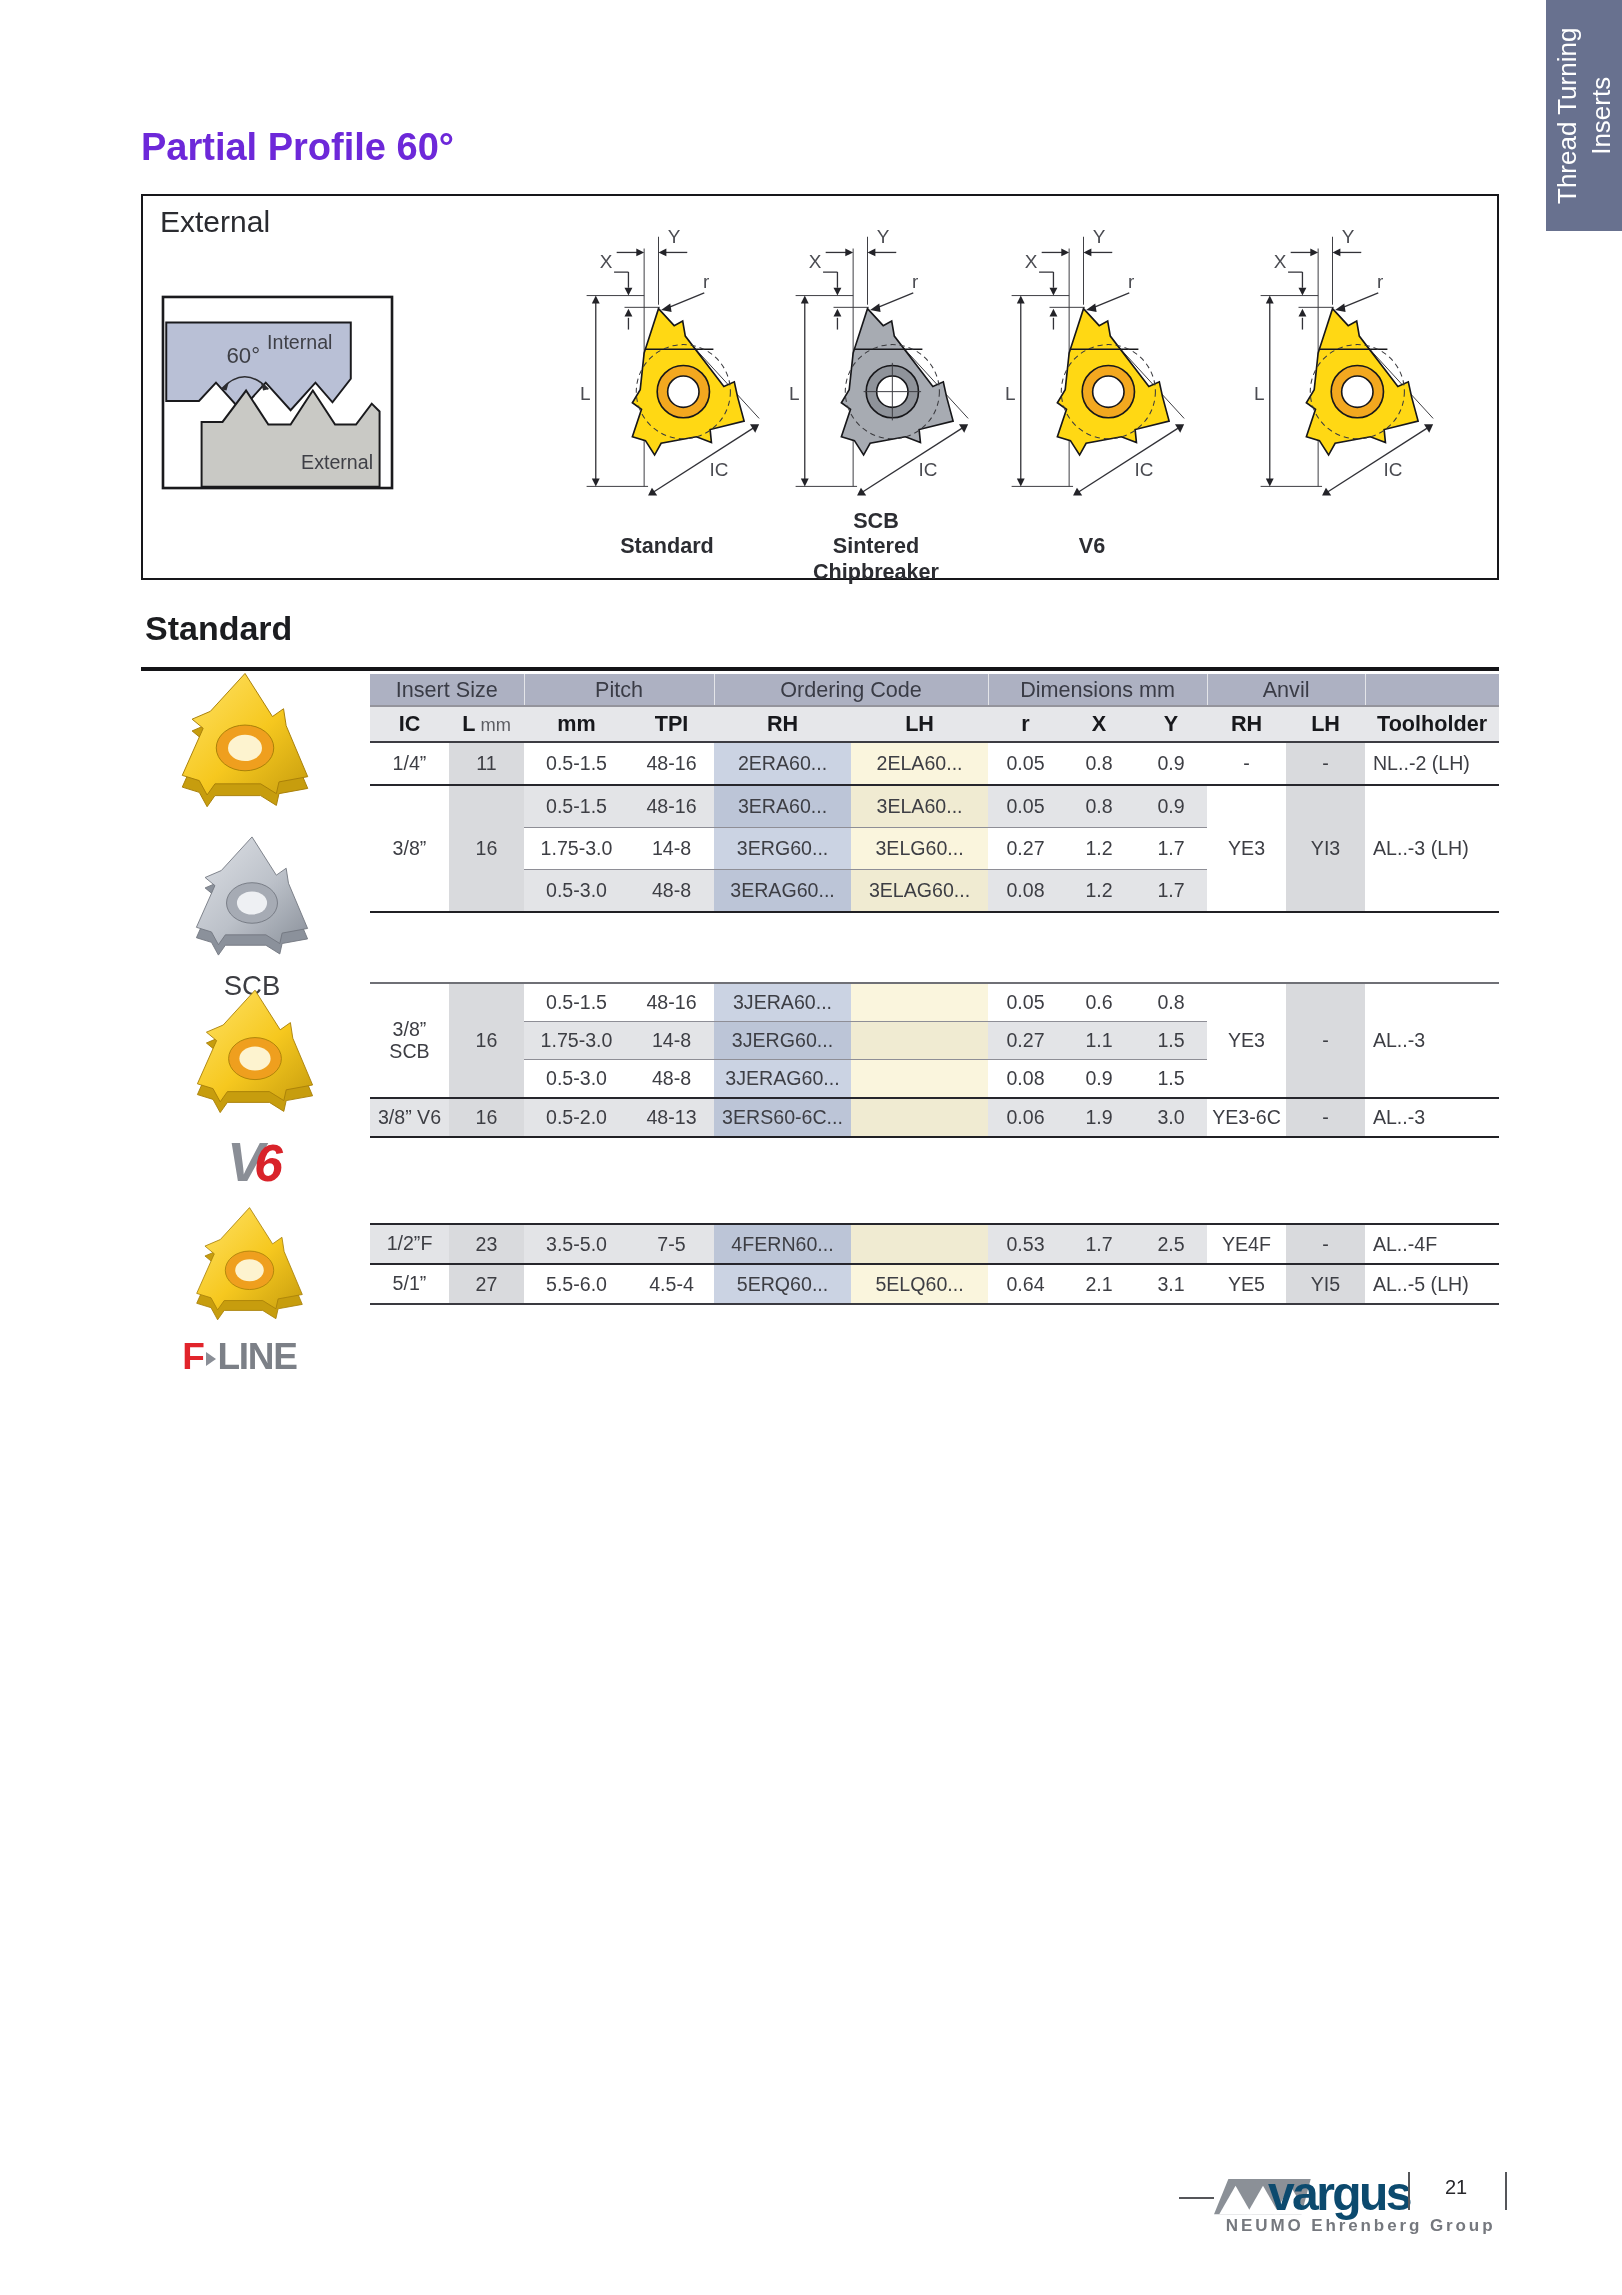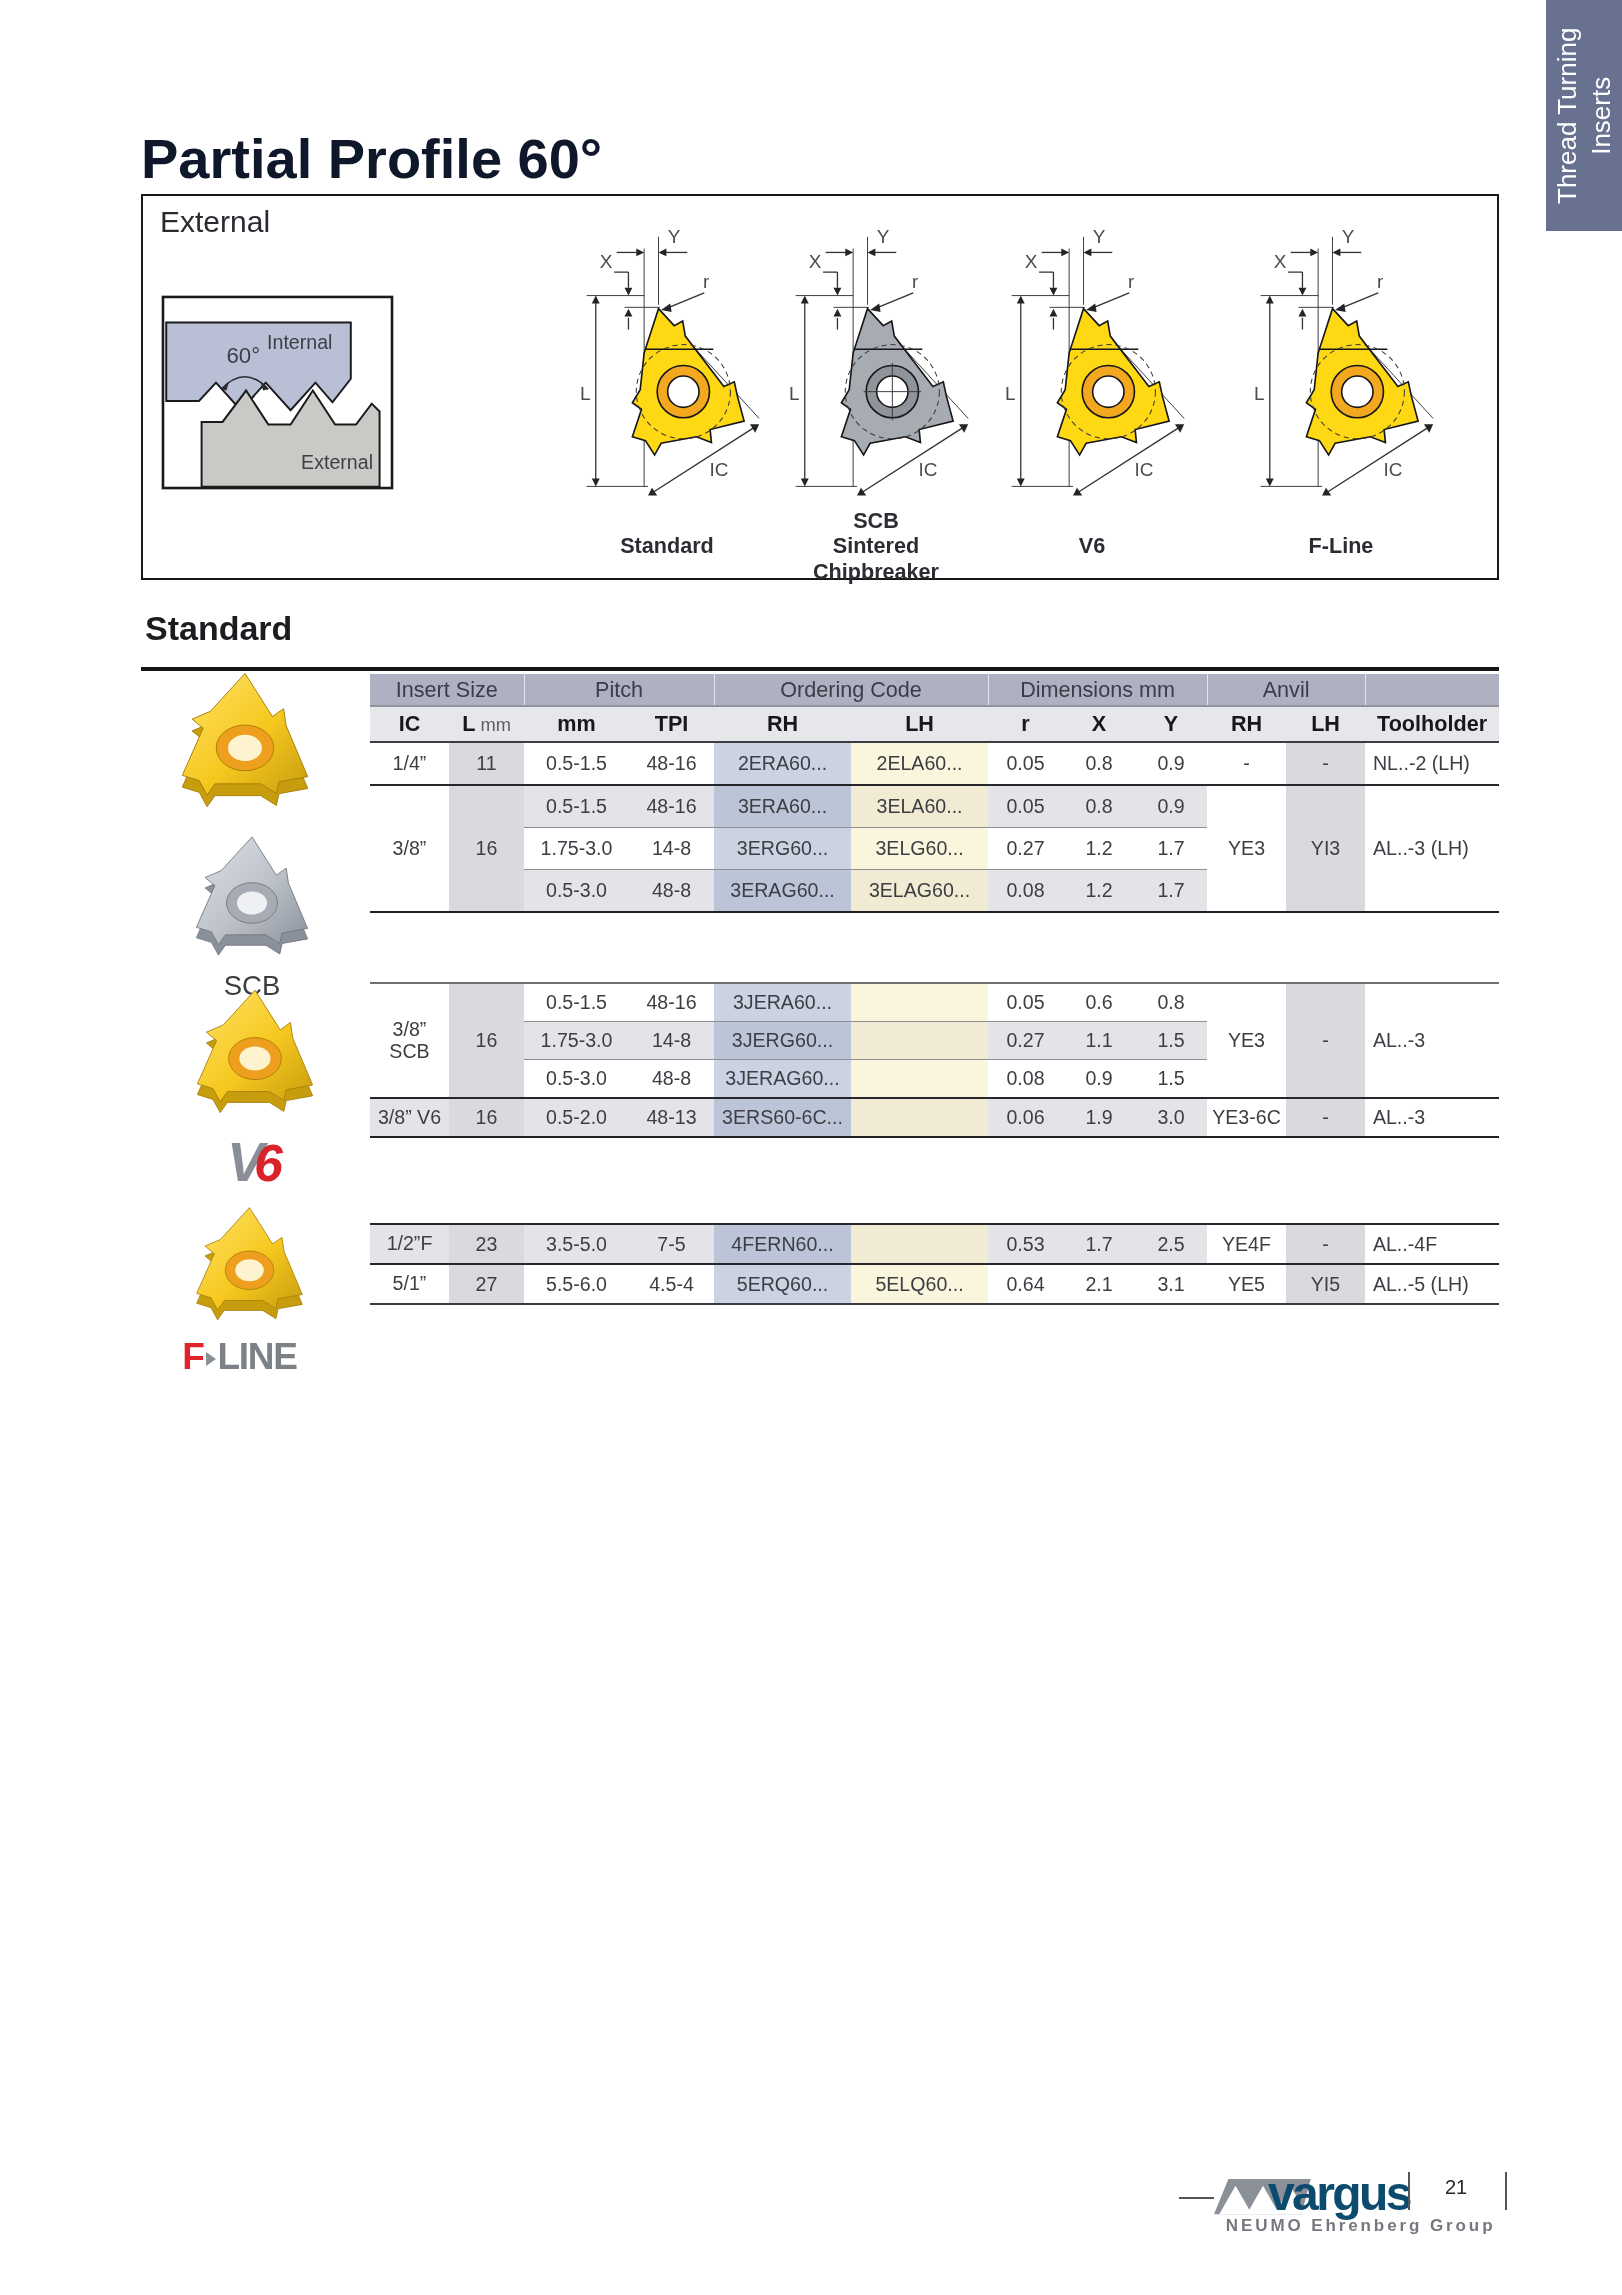--- a/index.html
+++ b/index.html
@@ -6,22 +6,22 @@
   .page{position:relative;width:1623px;height:2295px;background:#ffffff;overflow:hidden;
         font-family:"Liberation Sans",sans-serif;color:#2a2b30;}
 
   
   .side-tab{position:absolute;right:0;top:0;width:77px;height:231px;background:var(--tab-bg,#68718f);
             display:flex;align-items:center;justify-content:center;}
   .side-tab-text{width:231px;flex:none;transform:rotate(-90deg);text-align:center;
                  color:#fff;font-size:26px;line-height:1.3;}
 
   
-  .title{position:absolute;left:141px;top:126px;margin:0;font-size:56px;font-weight:bold;
-         color:#0f172a;letter-spacing:0px;}
+  .title{position:absolute;left:141px;top:126px;margin:0;font-size:38px;font-weight:bold;
+         color:#6d28d9;letter-spacing:0px;}
 
   
   .external-box{position:absolute;left:141px;top:194px;width:1358px;height:386px;
                 border:2px solid #17171a;background:#fff;box-sizing:border-box;}
   .external-label{position:absolute;left:17px;top:9.2px;font-size:30px;color:#2a2b30;}
   .profile-svg{position:absolute;left:18.3px;top:99px;}
   .pf-border{fill:#fff;stroke:#1a1a1d;stroke-width:4;}
   .pf-internal{fill:var(--profile-internal,#b9c0d6);stroke:#1a1a1d;stroke-width:3;}
   .pf-external{fill:var(--profile-external,#c9c9c5);stroke:#1a1a1d;stroke-width:3;}
   .pf-text{fill:#3e3f46;font-size:30px;font-family:"Liberation Sans",sans-serif;}
@@ -288,21 +288,21 @@
     <circle cx="190" cy="255" r="24" fill="#ffffff" stroke="#17171a" stroke-width="2.5"></circle>
 
     <text class="dim-text" x="220" y="96">r</text>
     <path class="dim-line" d="M222,104 L168,126"></path>
     <polygon class="dim-head" points="156,130 170,120 172,133"></polygon>
 
     <path class="dim-line" d="M142,410 L298,310"></path>
     <polygon class="dim-head" points="136,414 150,414 142,402"></polygon>
     <polygon class="dim-head" points="306,305 292,305 300,318"></polygon>
     <text class="dim-text" x="230" y="384">IC</text>
-  </svg><div class="diagram-label">F-Line</div></div>
+  </svg></div>
       </div>
   </div>
 
   <h2 class="section-title">Standard</h2>
   <div class="rule"></div>
 
   <div id="photos">
       <div class="photo" style="left: 147px; top: 662px;">
   <svg width="196" height="164" viewBox="0 0 300 240">
     <defs>

